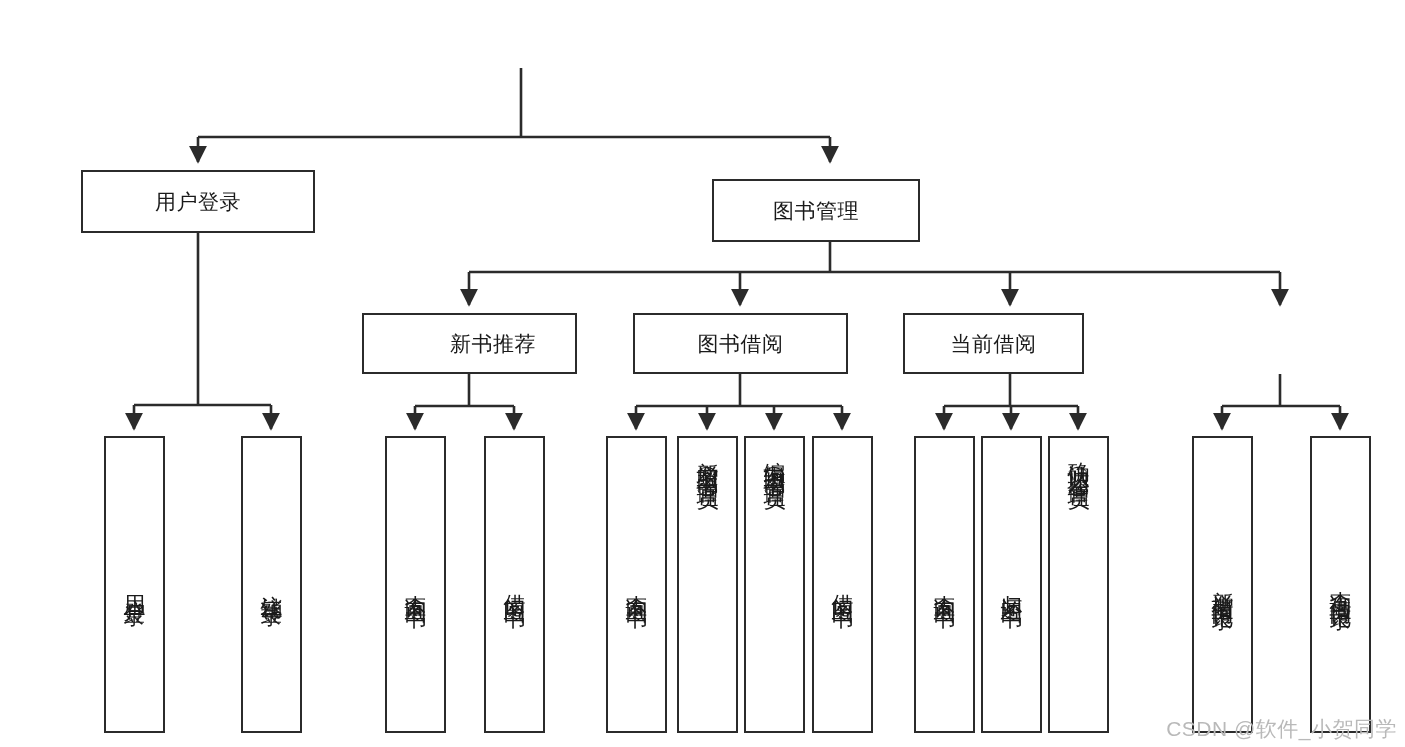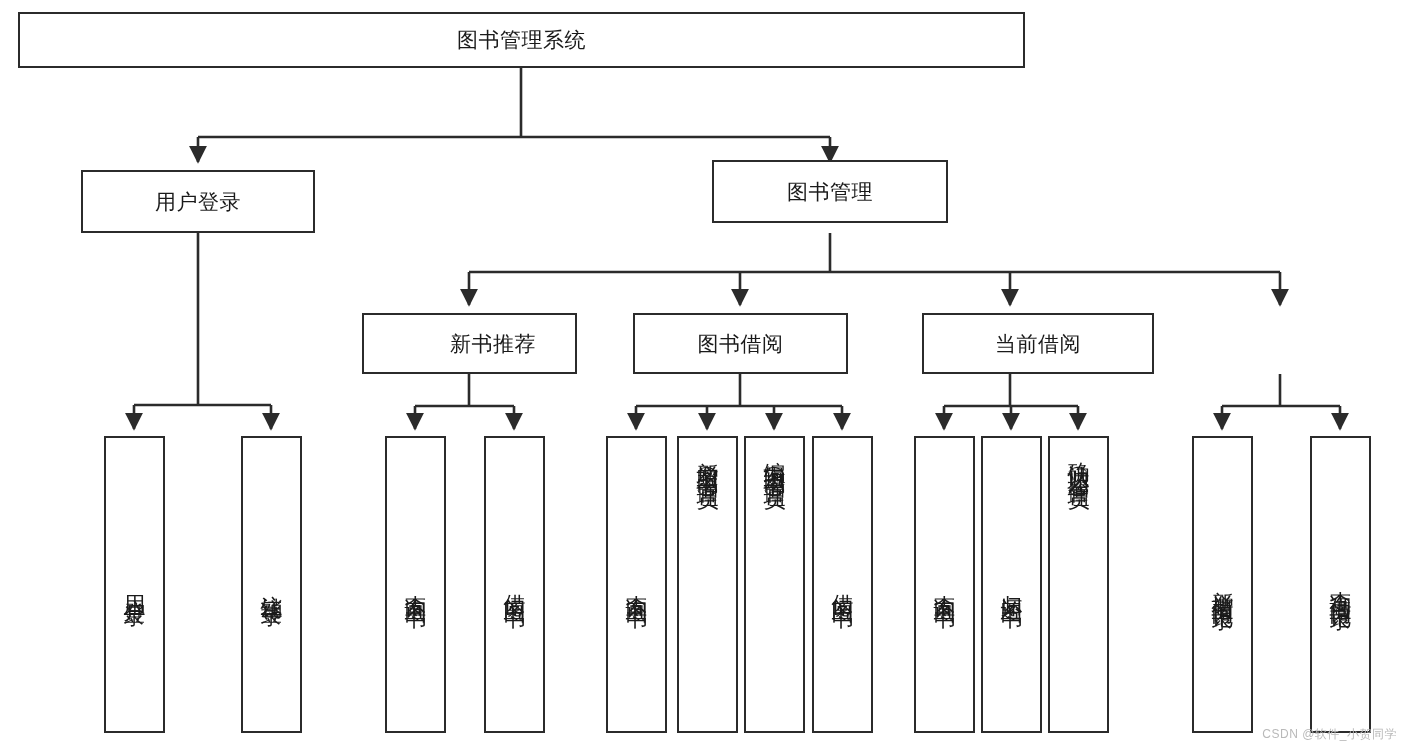--- a/index.html
+++ b/index.html
@@ -58,21 +58,21 @@
     white-space: nowrap;
   }
   .node-box.vertical.centered {
     align-items: center;
     padding-top: 0;
   }
   .watermark {
     position: absolute;
     right: 8px;
     bottom: 4px;
-    font-size: 12px;
+    font-size: 21px;
     color: #b9b9b9;
     letter-spacing: 0.5px;
     white-space: nowrap;
     font-family: "Liberation Sans", "DejaVu Sans", sans-serif;
   }
 </style>
 </head>
 <body>
 
 <div id="diagram-root">
@@ -123,41 +123,38 @@
       <path d="M 1011 406 L 1011 429" marker-end="url(#arrow)"></path>
       <path d="M 1078 406 L 1078 429" marker-end="url(#arrow)"></path>
 
       <path d="M 1280 374 L 1280 406"></path>
       <path d="M 1222 406 L 1340 406"></path>
       <path d="M 1222 406 L 1222 429" marker-end="url(#arrow)"></path>
       <path d="M 1340 406 L 1340 429" marker-end="url(#arrow)"></path>
     </g>
   </svg>
 
-  <div class="node-box" style="left:18px; top:12px; width:1007px; height:56px;">
-    <span class="node-label">图书管理系统</span>
-  </div>
 
   <div class="node-box" style="left:81px; top:170px; width:234px; height:63px;">
     <span class="node-label">用户登录</span>
   </div>
 
-  <div class="node-box" style="left:712px; top:160px; width:236px; height:63px;">
+  <div class="node-box" style="left:712px; top:179px; width:208px; height:63px;">
     <span class="node-label">图书管理</span>
   </div>
 
   <div class="node-box" style="left:362px; top:313px; width:215px; height:61px;padding-left:47px;">
     <span class="node-label">新书推荐</span>
   </div>
 
   <div class="node-box" style="left:633px; top:313px; width:215px; height:61px;">
     <span class="node-label">图书借阅</span>
   </div>
 
-  <div class="node-box" style="left:922px; top:313px; width:232px; height:61px;">
+  <div class="node-box" style="left:903px; top:313px; width:181px; height:61px;">
     <span class="node-label">当前借阅</span>
   </div>
 
 
   <div class="node-box vertical centered" style="left:104px; top:436px; width:61px; height:297px;">
     <span class="node-label">用户登录</span>
   </div>
   <div class="node-box vertical centered" style="left:241px; top:436px; width:61px; height:297px;">
     <span class="node-label">注销登录</span>
   </div>

